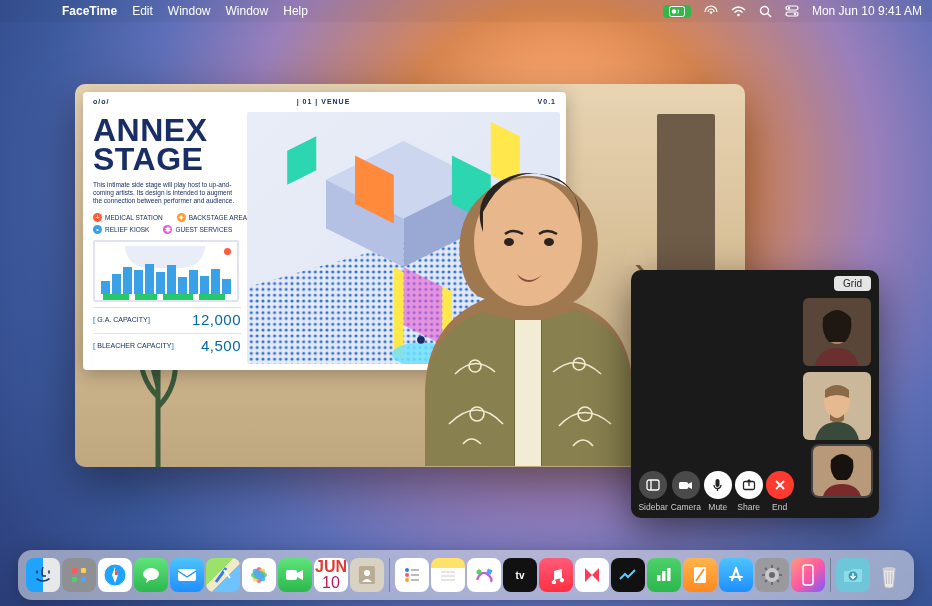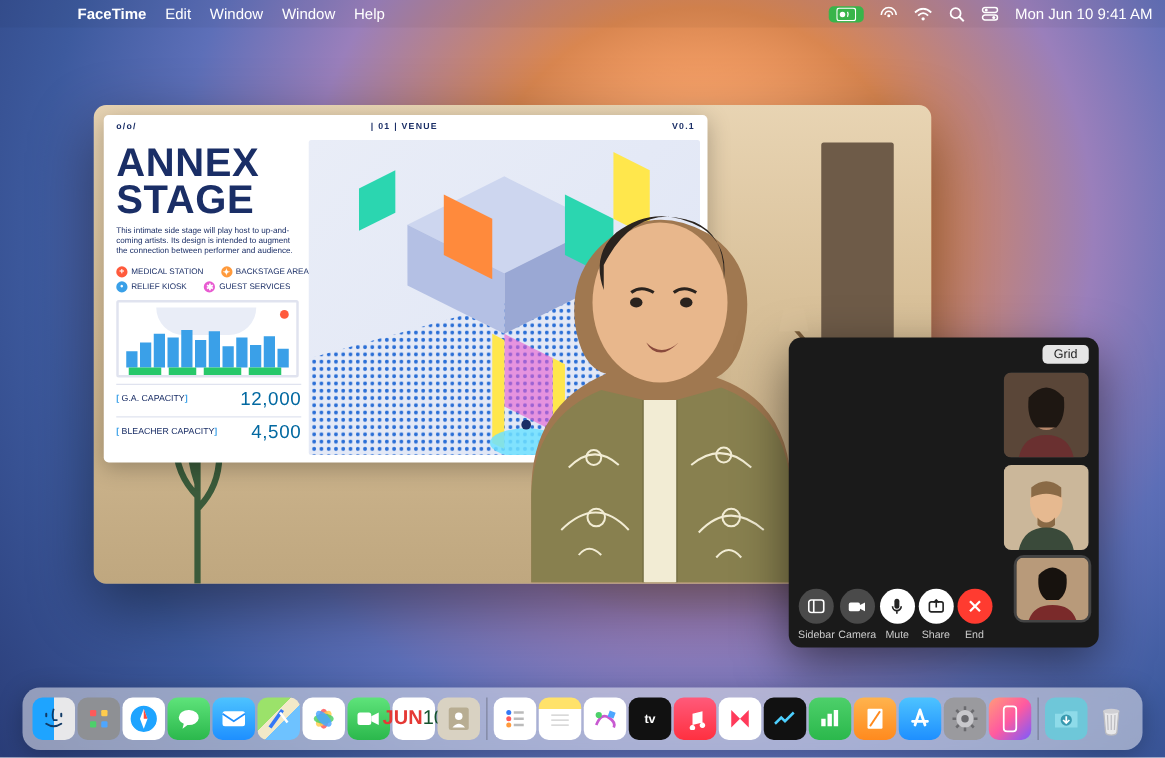--- a/index.html
+++ b/index.html
@@ -87,23 +87,23 @@
   
   .dock {
     position:absolute; left:50%; transform:translateX(-50%); bottom:6px;
     height:50px; padding:4px 8px; border-radius:14px;
     background:rgba(230,230,235,0.55); backdrop-filter:blur(10px);
     display:flex; align-items:center; gap:2px;
     box-shadow:0 4px 20px rgba(0,0,0,0.25);
   }
   .dock .app { width:34px; height:34px; border-radius:8px; display:flex; align-items:center; justify-content:center; font-size:16px; color:#fff; position:relative;}
   .dock .sep { width:1px; height:34px; background:rgba(0,0,0,0.25); margin:0 3px;}
-  .cal-tile { background:#fff; color:#e53935; font-size:7px; line-height:1;}
+  .cal-tile { background:#fff; color:#e53935; flex-direction:column; font-size:7px; line-height:1;}
   .cal-tile .dn { color:#e53935; font-weight:600;}
-  .cal-tile .dd { color:#14532d; font-size:16px; font-weight:500;}
+  .cal-tile .dd { color:#be185d; font-size:16px; font-weight:500;}
 </style>
 </head>
 <body>
 
 <div class="menubar">
   <div class="menu-left">
     <span class="apple"></span>
     <span class="app-name">FaceTime</span>
     <span>Edit</span>
     <span>Window</span>

